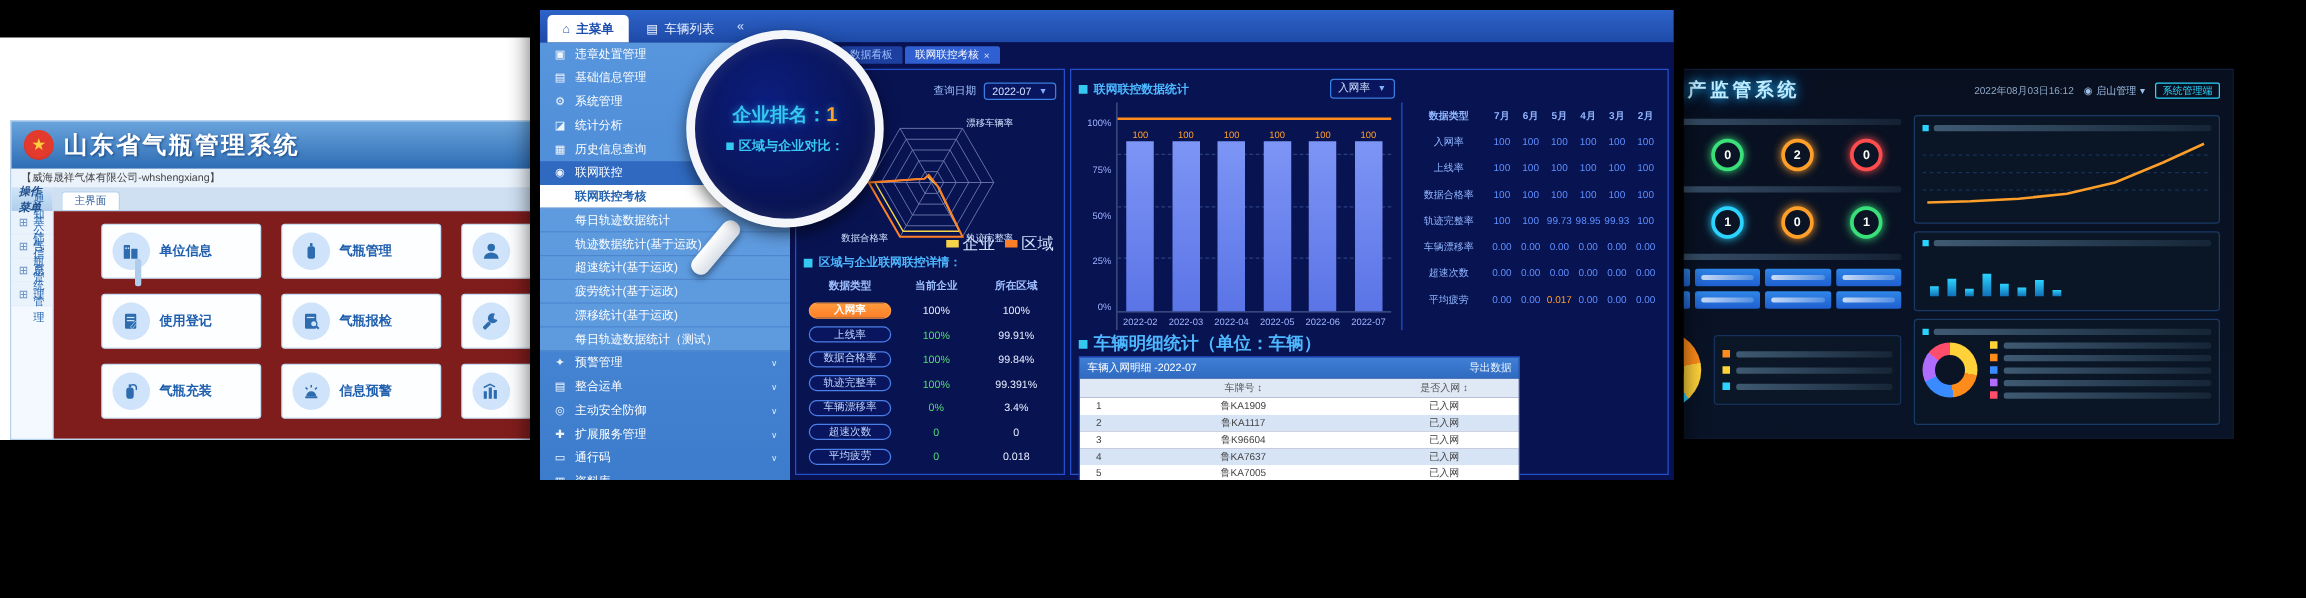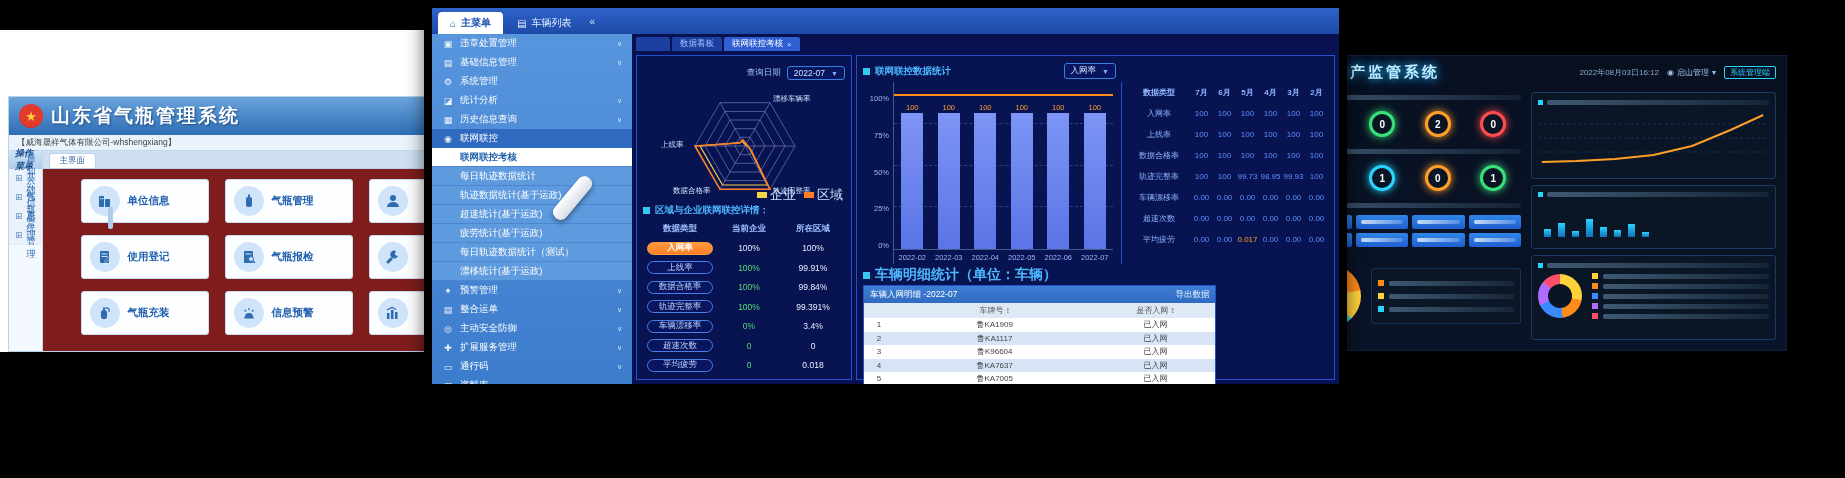--- a/index.html
+++ b/index.html
@@ -496,24 +496,24 @@
             <div class="side-item sub">
               <span class="lbl">轨迹数据统计(基于运政)</span>
             </div>
             <div class="side-item sub">
               <span class="lbl">超速统计(基于运政)</span>
             </div>
             <div class="side-item sub">
               <span class="lbl">疲劳统计(基于运政)</span>
             </div>
             <div class="side-item sub">
+              <span class="lbl">漂移统计(基于运政)</span>
+            </div>
+            <div class="side-item sub">
               <span class="lbl">每日轨迹数据统计（测试）</span>
-            </div>
-            <div class="side-item sub">
-              <span class="lbl">漂移统计(基于运政)</span>
             </div>
             <div class="side-item">
               <span class="ic">✦</span>
               <span class="lbl">预警管理</span>
               <span class="chev">∨</span>
             </div>
             <div class="side-item">
               <span class="ic">▤</span>
               <span class="lbl">整合运单</span>
               <span class="chev">∨</span>
@@ -546,20 +546,29 @@
               <span>数据看板</span>
             </div>
             <div class="page-tab active">
               <span>联网联控考核</span>
               <span class="x">×</span>
             </div>
           </div>
           <div class="panels">
 
             <div class="panel panel-left">
+              <div class="magnifier">
+                <div class="mag-line1">
+                  <span>企业排名：</span><span class="rank">1</span>
+                </div>
+                <div class="mag-line2">
+                  <span class="bullet"></span>
+                  <span>区域与企业对比：</span>
+                </div>
+              </div>
               <div class="mag-handle"></div>
               <div class="query-row">
                 <span class="query-label">查询日期</span>
                 <span class="selbox">
                   <span>2022-07</span>
                     <span class="car">▼</span>
                 </span>
               </div>
               <div class="radar-box">
                 <svg width="204" height="118" viewBox="0 0 204 118">

